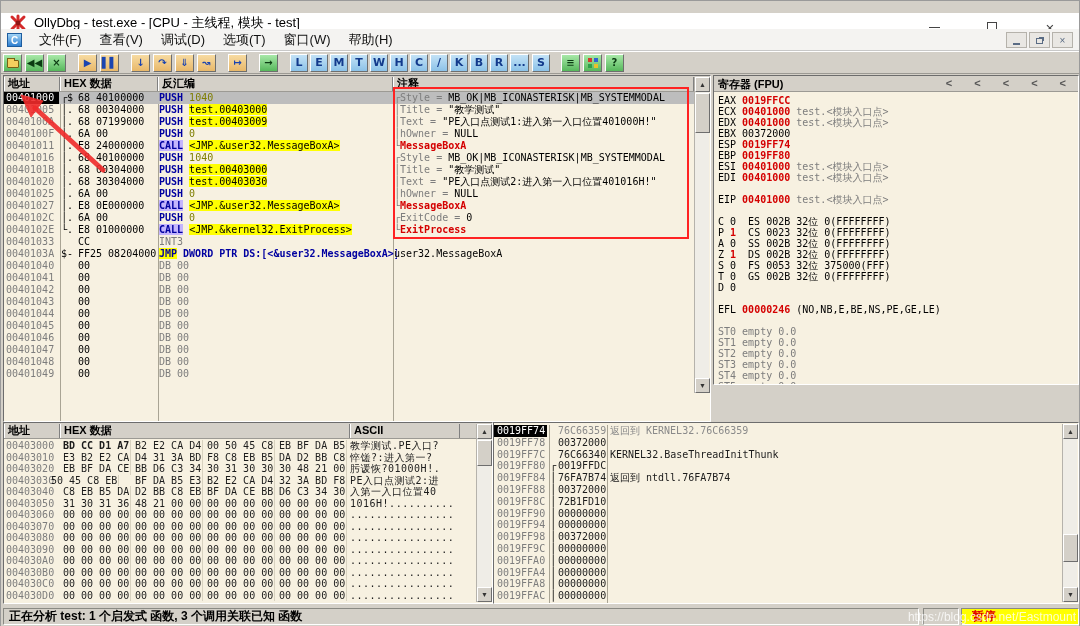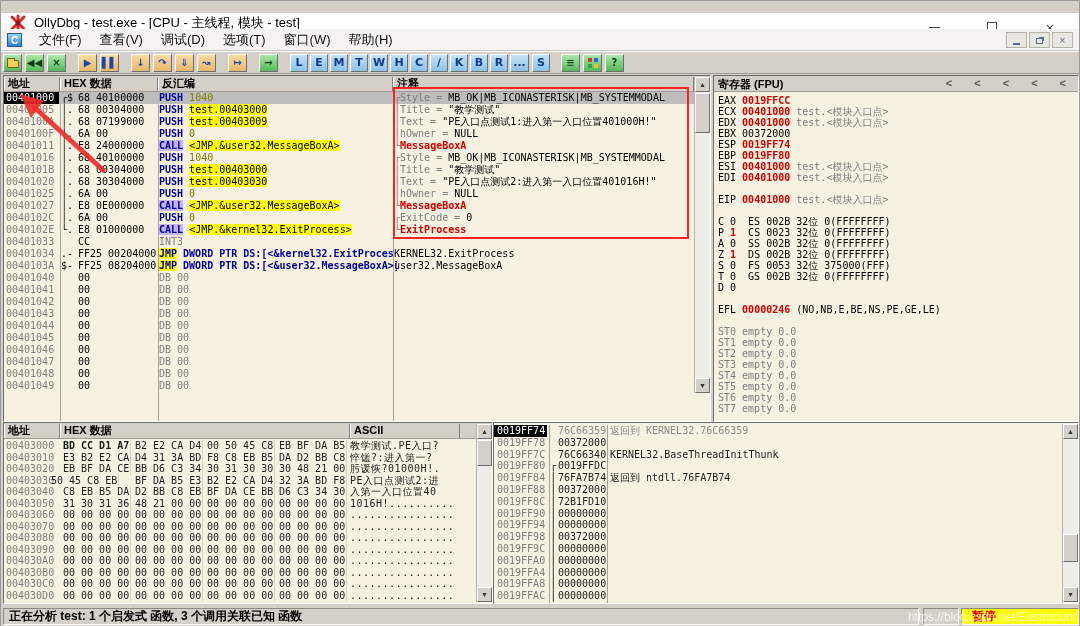--- a/index.html
+++ b/index.html
@@ -67,21 +67,21 @@
   .c-cmt  { left:390px; width:300px; }
   .tk-mn   { color:#0000a0; font-weight:bold; }
   .tk-imm  { color:#7e7e00; }
   .tk-hl   { background:#ffff00; color:#000; }
   .tk-call { background:#c4b5fd; color:#0000a0; font-weight:bold; }
   .tk-jmp  { background:#ffff00; color:#0000a0; font-weight:bold; }
   .tk-gr   { color:#7d7d7d; }
   .tk-bk   { color:#000; }
   .tk-rd   { color:#d40000; font-weight:bold; }
   
-  #regs { left:712px; top:74px; width:366px; height:347px; }
+  #regs { left:712px; top:74px; width:366px; height:310px; }
   #regs .phead { border-bottom:1px solid #9c9a94; }
   #reg-title { position:absolute; left:4px; top:1px; font-size:11px; font-weight:bold; }
   #reg-chevrons { position:absolute; right:12px; top:1px; display:flex; gap:22px; color:#555; font-size:11px; font-weight:bold; }
   #reg-body { position:absolute; left:4px; top:19px; right:2px; }
   .rrow { height:11px; font-size:10px; line-height:11px; white-space:pre; overflow:hidden; }
   
   #dump { left:2px; top:421px; width:490px; height:182px; }
   #dump-body { position:absolute; left:0; top:17px; width:470px; }
   .mrow { position:relative; height:11.5px; font-size:10px; line-height:11.5px; white-space:pre; overflow:hidden; }
   .m-addr { position:absolute; left:2px; width:53px; color:#7d7d7d; }
@@ -229,21 +229,20 @@
         <div class="drow"><span class="c c-addr">0040100F</span><span class="c c-pre">│.</span><span class="c c-hex">6A 00</span><span class="c c-asm"><span class="tk-mn">PUSH </span><span class="tk-imm">0</span></span><span class="c c-cmt"><span class="tk-gr">│hOwner = </span><span class="tk-bk">NULL</span></span></div>
         <div class="drow"><span class="c c-addr">00401011</span><span class="c c-pre">│.</span><span class="c c-hex">E8 24000000</span><span class="c c-asm"><span class="tk-call">CALL</span><span class="tk-bk"> </span><span class="tk-hl">&lt;JMP.&amp;user32.MessageBoxA&gt;</span></span><span class="c c-cmt"><span class="tk-gr">└</span><span class="tk-rd">MessageBoxA</span></span></div>
         <div class="drow"><span class="c c-addr">00401016</span><span class="c c-pre">│.</span><span class="c c-hex">68 40100000</span><span class="c c-asm"><span class="tk-mn">PUSH </span><span class="tk-imm">1040</span></span><span class="c c-cmt"><span class="tk-gr">┌Style = </span><span class="tk-bk">MB_OK|MB_ICONASTERISK|MB_SYSTEMMODAL</span></span></div>
         <div class="drow"><span class="c c-addr">0040101B</span><span class="c c-pre">│.</span><span class="c c-hex">68 00304000</span><span class="c c-asm"><span class="tk-mn">PUSH </span><span class="tk-hl">test.00403000</span></span><span class="c c-cmt"><span class="tk-gr">│Title = </span><span class="tk-bk">"教学测试"</span></span></div>
         <div class="drow"><span class="c c-addr">00401020</span><span class="c c-pre">│.</span><span class="c c-hex">68 30304000</span><span class="c c-asm"><span class="tk-mn">PUSH </span><span class="tk-hl">test.00403030</span></span><span class="c c-cmt"><span class="tk-gr">│Text = </span><span class="tk-bk">"PE入口点测试2:进入第一入口位置401016H!"</span></span></div>
         <div class="drow"><span class="c c-addr">00401025</span><span class="c c-pre">│.</span><span class="c c-hex">6A 00</span><span class="c c-asm"><span class="tk-mn">PUSH </span><span class="tk-imm">0</span></span><span class="c c-cmt"><span class="tk-gr">│hOwner = </span><span class="tk-bk">NULL</span></span></div>
         <div class="drow"><span class="c c-addr">00401027</span><span class="c c-pre">│.</span><span class="c c-hex">E8 0E000000</span><span class="c c-asm"><span class="tk-call">CALL</span><span class="tk-bk"> </span><span class="tk-hl">&lt;JMP.&amp;user32.MessageBoxA&gt;</span></span><span class="c c-cmt"><span class="tk-gr">└</span><span class="tk-rd">MessageBoxA</span></span></div>
         <div class="drow"><span class="c c-addr">0040102C</span><span class="c c-pre">│.</span><span class="c c-hex">6A 00</span><span class="c c-asm"><span class="tk-mn">PUSH </span><span class="tk-imm">0</span></span><span class="c c-cmt"><span class="tk-gr">┌ExitCode = </span><span class="tk-bk">0</span></span></div>
         <div class="drow"><span class="c c-addr">0040102E</span><span class="c c-pre">└.</span><span class="c c-hex">E8 01000000</span><span class="c c-asm"><span class="tk-call">CALL</span><span class="tk-bk"> </span><span class="tk-hl">&lt;JMP.&amp;kernel32.ExitProcess&gt;</span></span><span class="c c-cmt"><span class="tk-gr">└</span><span class="tk-rd">ExitProcess</span></span></div>
         <div class="drow"><span class="c c-addr">00401033</span><span class="c c-pre"></span><span class="c c-hex">CC</span><span class="c c-asm"><span class="tk-gr">INT3</span></span><span class="c c-cmt"></span></div>
-        <div class="drow"><span class="c c-addr">00401034</span><span class="c c-pre">.-</span><span class="c c-hex">FF25 00204000</span><span class="c c-asm"><span class="tk-jmp">JMP</span><span class="tk-mn"> DWORD PTR DS:[&lt;&amp;kernel32.ExitProces</span></span><span class="c c-cmt"><span class="tk-bk">KERNEL32.ExitProcess</span></span></div>
         <div class="drow"><span class="c c-addr">0040103A</span><span class="c c-pre">$-</span><span class="c c-hex">FF25 08204000</span><span class="c c-asm"><span class="tk-jmp">JMP</span><span class="tk-mn"> DWORD PTR DS:[&lt;&amp;user32.MessageBoxA&gt;]</span></span><span class="c c-cmt"><span class="tk-bk">user32.MessageBoxA</span></span></div>
         <div class="drow"><span class="c c-addr">00401040</span><span class="c c-pre"></span><span class="c c-hex">00</span><span class="c c-asm"><span class="tk-gr">DB 00</span></span><span class="c c-cmt"></span></div>
         <div class="drow"><span class="c c-addr">00401041</span><span class="c c-pre"></span><span class="c c-hex">00</span><span class="c c-asm"><span class="tk-gr">DB 00</span></span><span class="c c-cmt"></span></div>
         <div class="drow"><span class="c c-addr">00401042</span><span class="c c-pre"></span><span class="c c-hex">00</span><span class="c c-asm"><span class="tk-gr">DB 00</span></span><span class="c c-cmt"></span></div>
         <div class="drow"><span class="c c-addr">00401043</span><span class="c c-pre"></span><span class="c c-hex">00</span><span class="c c-asm"><span class="tk-gr">DB 00</span></span><span class="c c-cmt"></span></div>
         <div class="drow"><span class="c c-addr">00401044</span><span class="c c-pre"></span><span class="c c-hex">00</span><span class="c c-asm"><span class="tk-gr">DB 00</span></span><span class="c c-cmt"></span></div>
         <div class="drow"><span class="c c-addr">00401045</span><span class="c c-pre"></span><span class="c c-hex">00</span><span class="c c-asm"><span class="tk-gr">DB 00</span></span><span class="c c-cmt"></span></div>
         <div class="drow"><span class="c c-addr">00401046</span><span class="c c-pre"></span><span class="c c-hex">00</span><span class="c c-asm"><span class="tk-gr">DB 00</span></span><span class="c c-cmt"></span></div>
         <div class="drow"><span class="c c-addr">00401047</span><span class="c c-pre"></span><span class="c c-hex">00</span><span class="c c-asm"><span class="tk-gr">DB 00</span></span><span class="c c-cmt"></span></div>
         <div class="drow"><span class="c c-addr">00401048</span><span class="c c-pre"></span><span class="c c-hex">00</span><span class="c c-asm"><span class="tk-gr">DB 00</span></span><span class="c c-cmt"></span></div>

